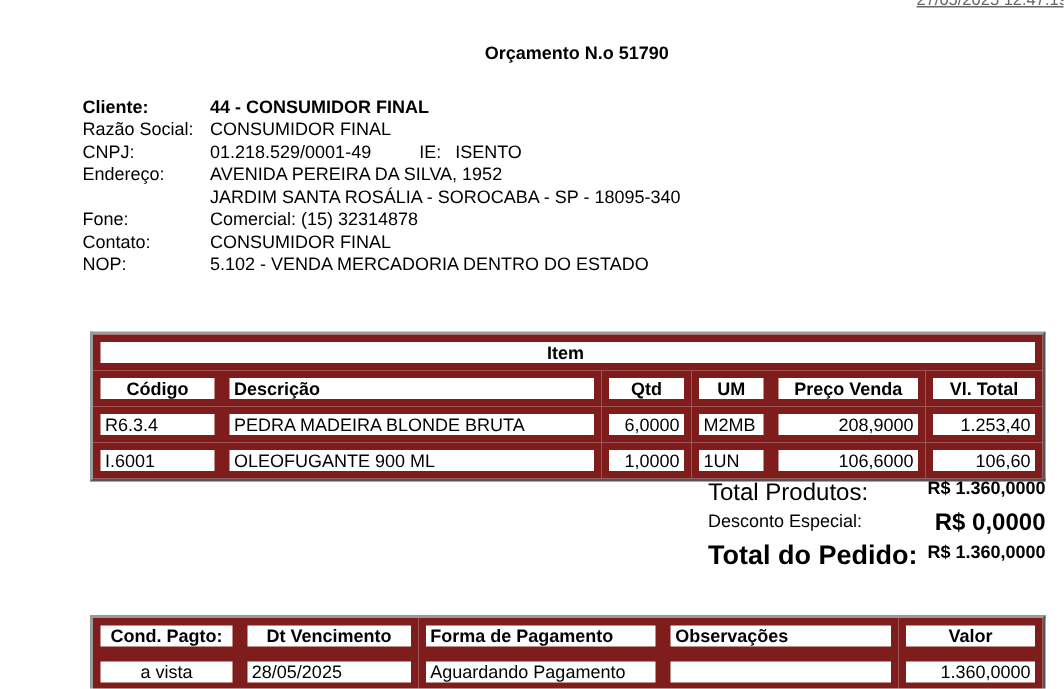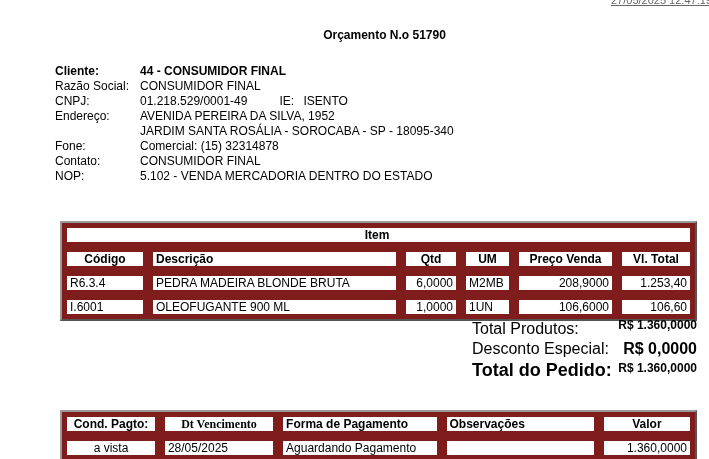--- a/index.html
+++ b/index.html
@@ -35,28 +35,28 @@
   .right { text-align: right; }
   .center { text-align: center; }
 
   .totals { position: absolute; left: 472px; top: 318px; width: 225px; }
   .tot-row { position: relative; height: 20px; }
   .tot-label { position: absolute; left: 0; white-space: nowrap; }
   .tot-value { position: absolute; right: 0; white-space: nowrap; font-weight: bold; }
   .tot-row.r1 { top: 0; }
   .tot-row.r1 .tot-label { font-weight: normal; font-size: 16px; top: 2px; }
   .tot-row.r1 .tot-value { font-size: 12px; top: 0; }
-  .tot-row.r2 .tot-label { font-size: 16px; top: 2px; }
+  .tot-row.r2 .tot-label { font-size: 12px; top: 2px; }
   .tot-row.r2 .tot-value { font-size: 16px; top: 2px; }
   .tot-row.r3 .tot-label { font-size: 18px; font-weight: bold; top: 2px; }
   .tot-row.r3 .tot-value { font-size: 12px; top: 3px; }
 
   .pay-table { top: 410px; left: 60px; width: 637px; }
   .p-cond { width: 99px; }
-  .p-dt { width: 122px; font-family: Liberation Serif, serif; }
+  .p-dt { width: 122px; }
   .p-forma { width: 166px; }
   .p-obs { width: 167px; margin-left: 20px; }
   .p-valor { width: 99px; }
 </style>
 </head>
 <body>
 
 <div class="timestamp">27/05/2025 12:47:19</div>
 
 <div class="doc-title">Orçamento N.o 51790</div>

